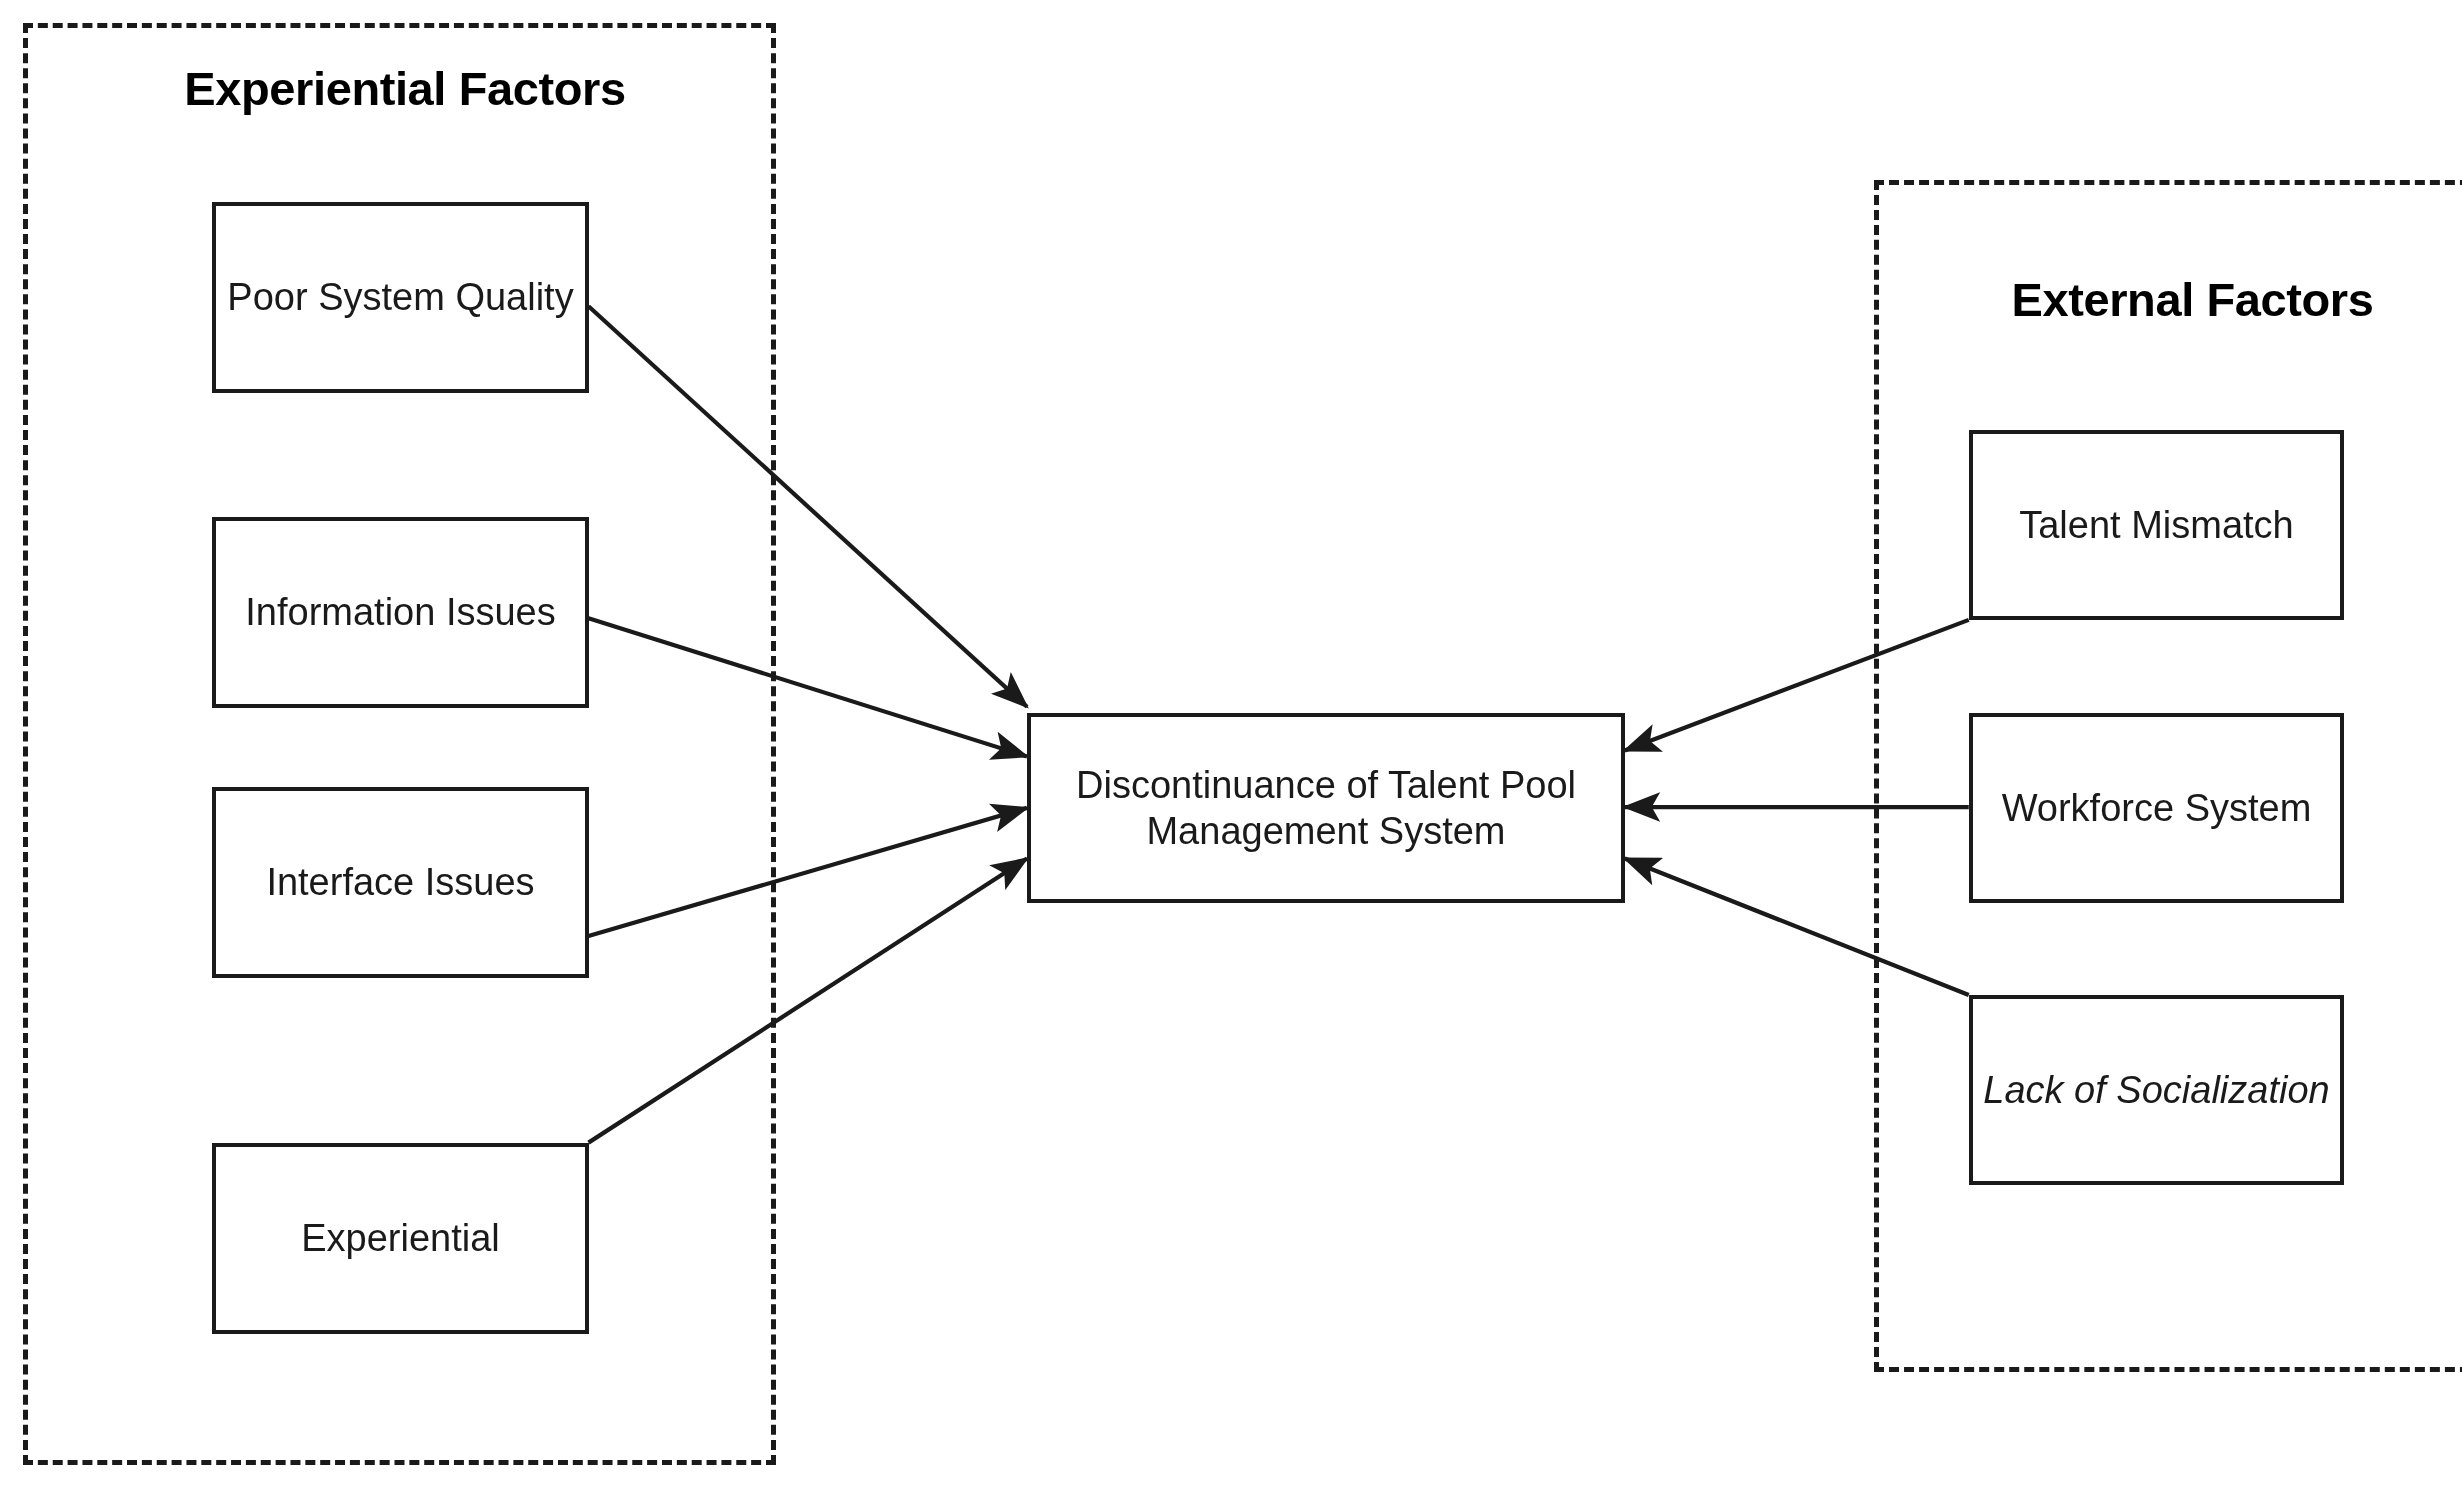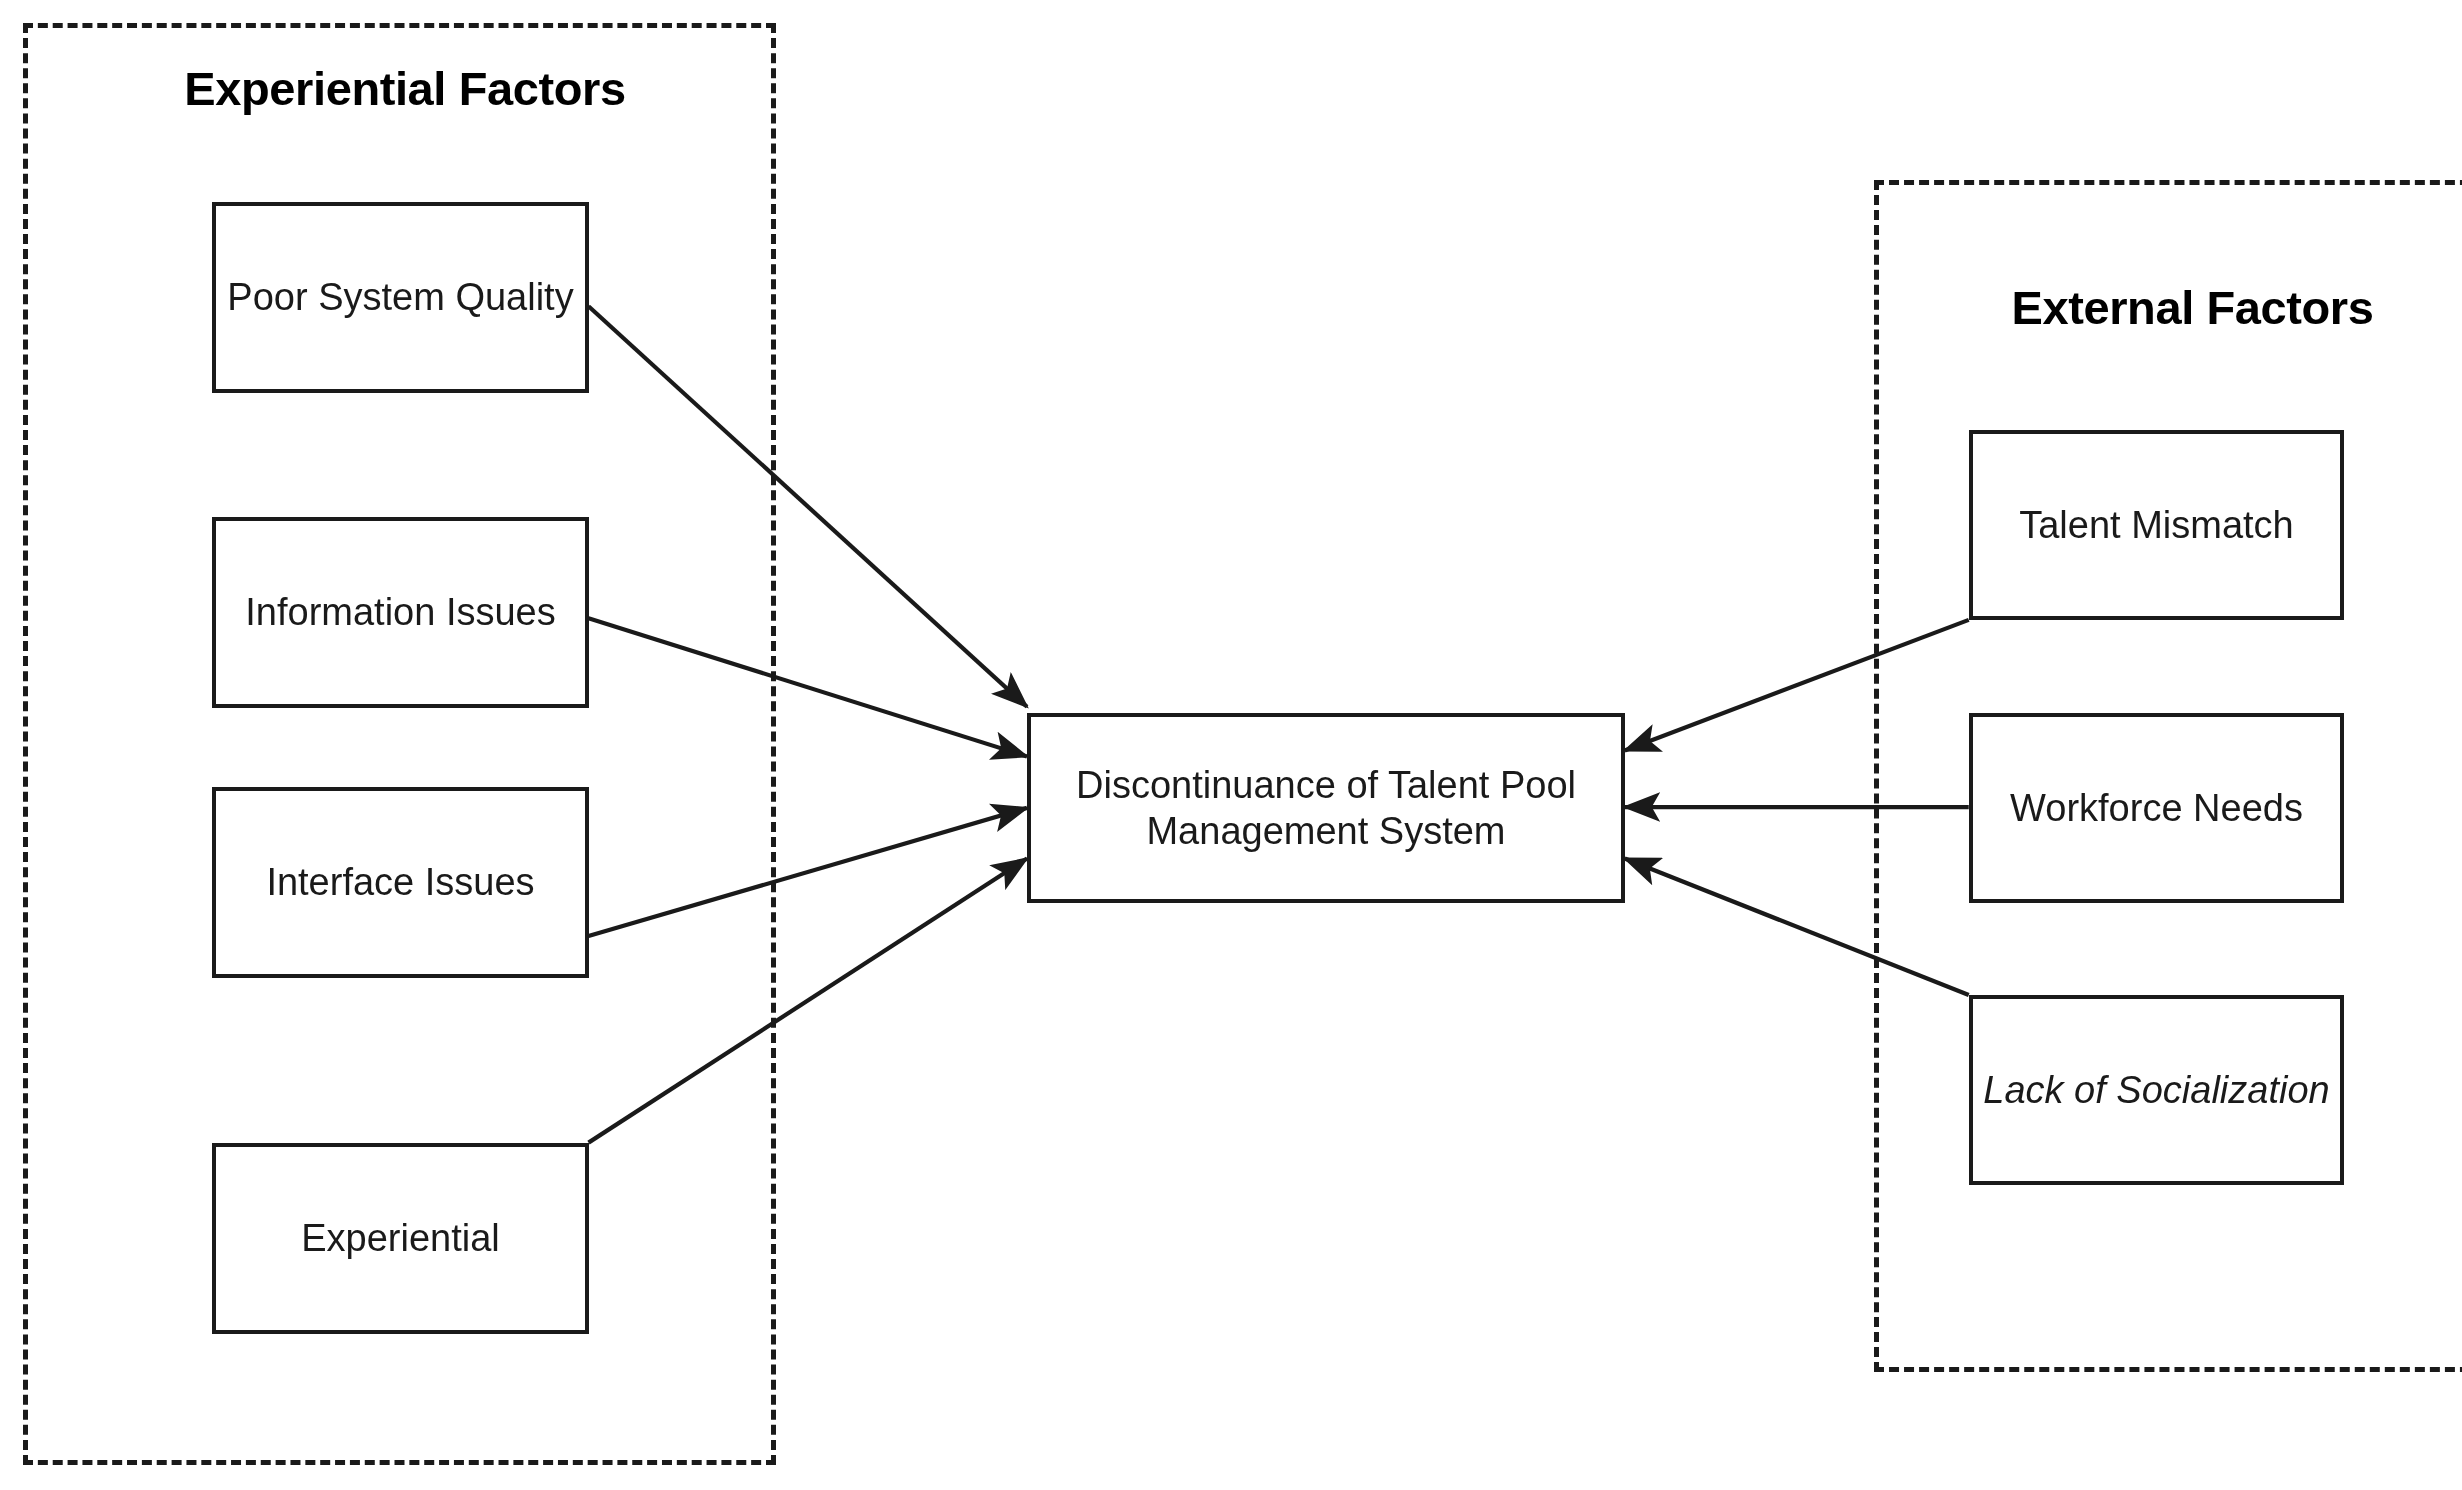--- a/index.html
+++ b/index.html
@@ -80,21 +80,21 @@
         <line x1="2335" y1="735" x2="1927" y2="890" marker-end="url(#arrowhead)"></line>
         <line x1="2335" y1="957" x2="1927" y2="957" marker-end="url(#arrowhead)"></line>
         <line x1="2335" y1="1180" x2="1927" y2="1018" marker-end="url(#arrowhead)"></line>
       </g>
   </svg>
 
   <div class="group-frame" style="left: 23px; top: 23px; width: 753px; height: 1442px;"></div>
   <div class="group-title" style="left: 152px; top: 61px; width: 506px;">Experiential Factors</div>
 
   <div class="group-frame" style="left: 1874px; top: 180px; width: 641px; height: 1192px;"></div>
-  <div class="group-title" style="left: 1931px; top: 280px; width: 523px;">External Factors</div>
+  <div class="group-title" style="left: 1931px; top: 272px; width: 523px;">External Factors</div>
 
   <div class="node-box" style="left: 212px; top: 202px; width: 377px; height: 191px;">
     <span class="node-label">Poor System Quality</span>
   </div>
   <div class="node-box" style="left: 212px; top: 517px; width: 377px; height: 191px;">
     <span class="node-label">Information Issues</span>
   </div>
   <div class="node-box" style="left: 212px; top: 787px; width: 377px; height: 191px;">
     <span class="node-label">Interface Issues</span>
   </div>
@@ -104,20 +104,20 @@
 
   <div class="node-box center" style="left: 1027px; top: 713px; width: 598px; height: 190px;">
     <span class="node-label">Discontinuance of Talent Pool
 Management System</span>
   </div>
 
   <div class="node-box" style="left: 1969px; top: 430px; width: 375px; height: 190px;">
     <span class="node-label">Talent Mismatch</span>
   </div>
   <div class="node-box" style="left: 1969px; top: 713px; width: 375px; height: 190px;">
-    <span class="node-label">Workforce Needs</span>
+    <span class="node-label">Workforce System</span>
   </div>
   <div class="node-box" style="left: 1969px; top: 995px; width: 375px; height: 190px; font-style: italic;">
     <span class="node-label">Lack of Socialization</span>
   </div>
 
 </div>
 
 
 </body></html>

